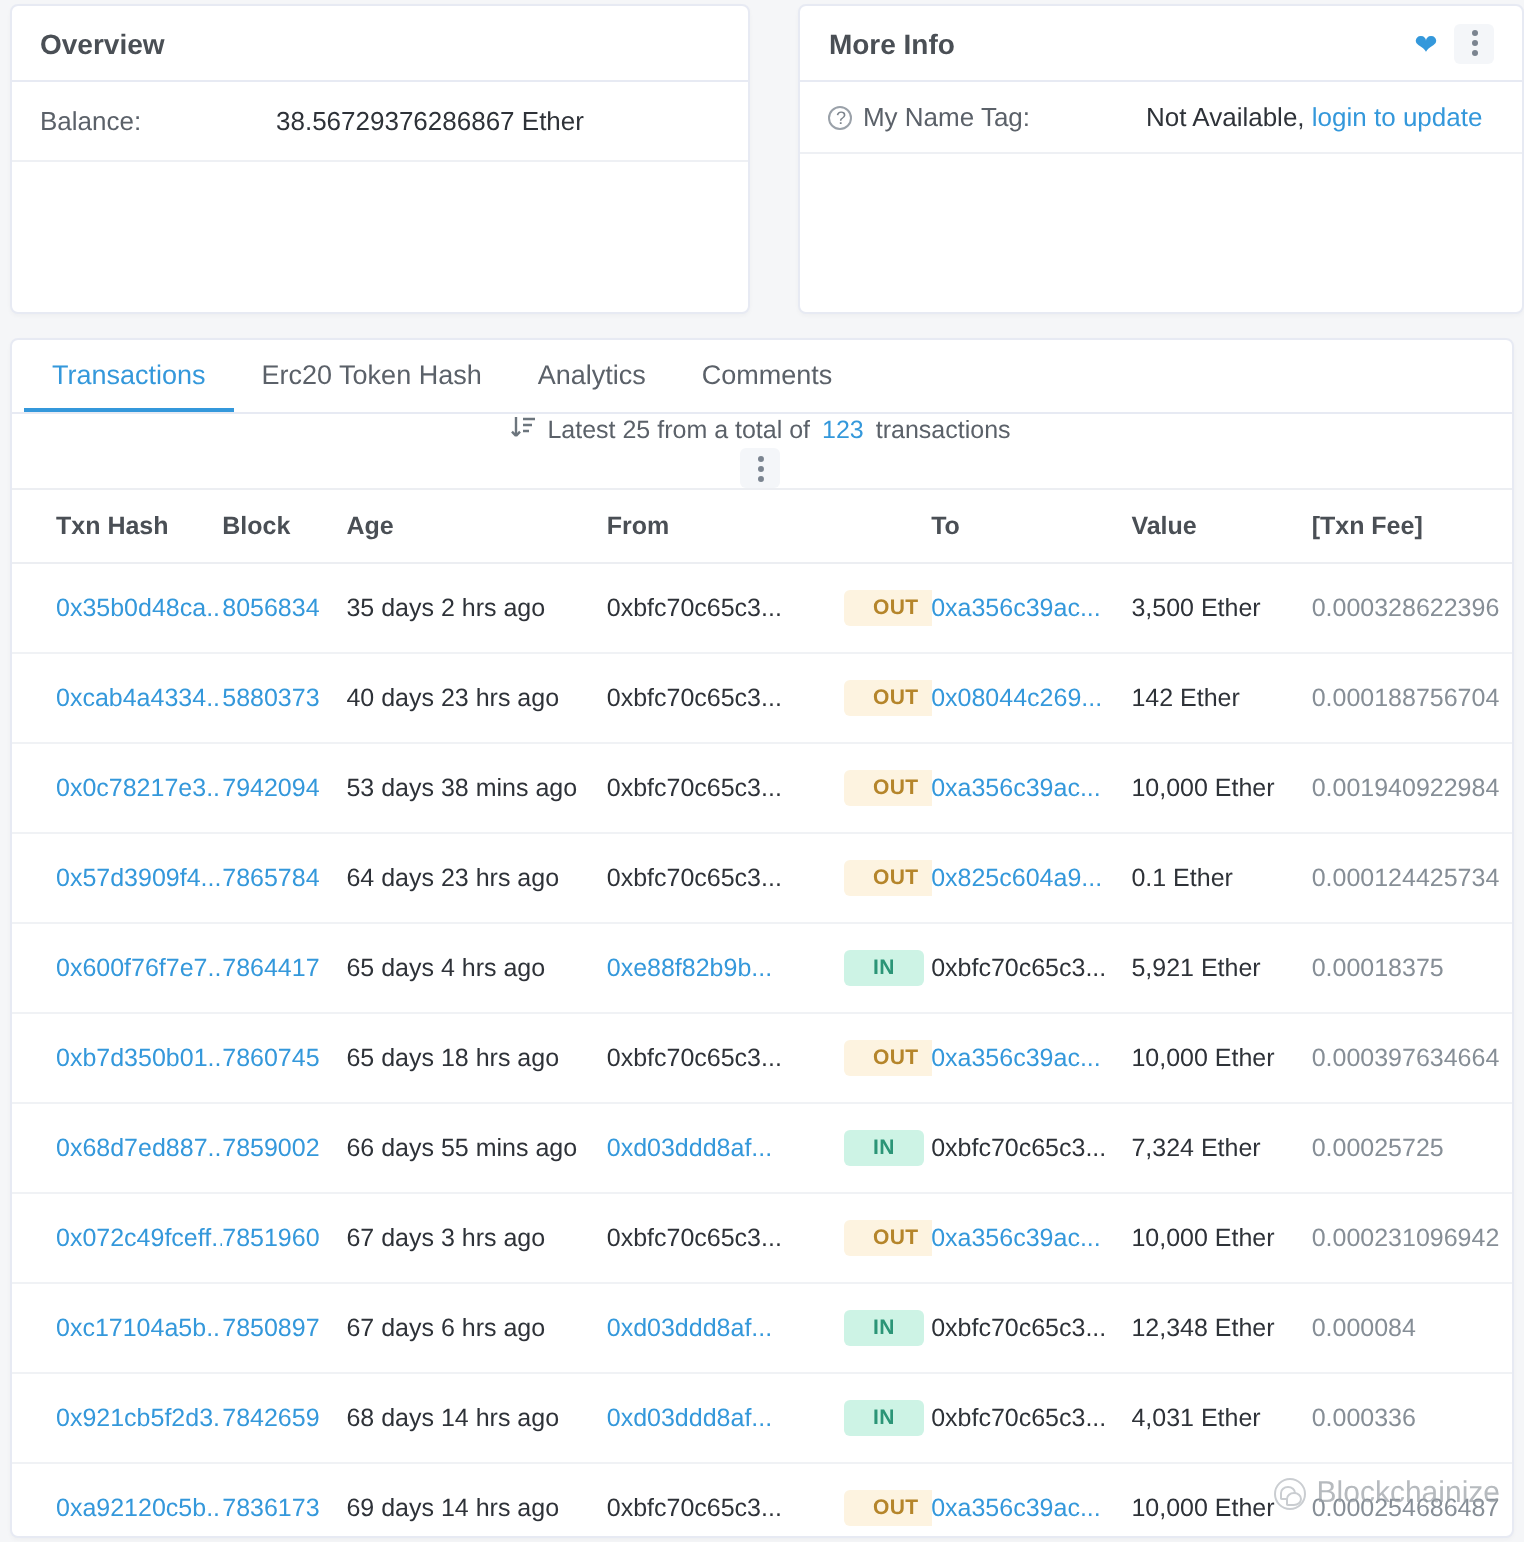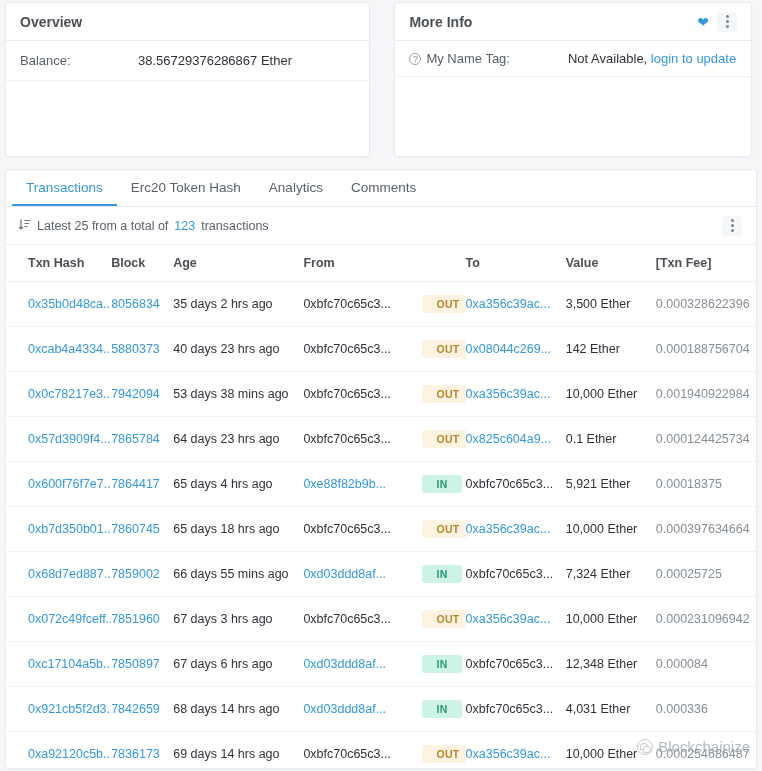--- a/index.html
+++ b/index.html
@@ -11,21 +11,21 @@
     font-size: 13px;
     color: #3b4048;
     overflow: hidden;
   }
   .page { width: 762px; height: 771px; position: relative; }
 
   
   .top-row {
     display: flex;
     gap: 24px;
-    padding: 2px 10px 0 5px;
+    padding: 2px 0 0 5px;
   }
   .card {
     background: #ffffff;
     border: 1px solid #e7eaf3;
     border-radius: 4px;
     box-shadow: 0 1px 2px rgba(0,0,0,0.03);
   }
   .card-overview { width: 375px; height: 155px; }
   .card-moreinfo { width: 367px; height: 155px; }
 
@@ -153,20 +153,21 @@
     border-bottom-color: #3498db;
     font-weight: normal;
   }
 
   .summary-bar {
     display: flex; align-items: center; justify-content: space-between;
     height: 37px;
     padding: 0 14px 0 12px;
     font-size: 12.5px;
     color: #5b6169;
+    flex-direction: column;
   }
   .summary-left { display: flex; align-items: center; gap: 6px; }
   .sort-icon { color: #6c757d; font-size: 13px; line-height: 1; }
 
   
   table { width: 100%; border-collapse: collapse; table-layout: fixed; }
   thead th {
     text-align: left;
     font-size: 12.5px;
     font-weight: bold;

